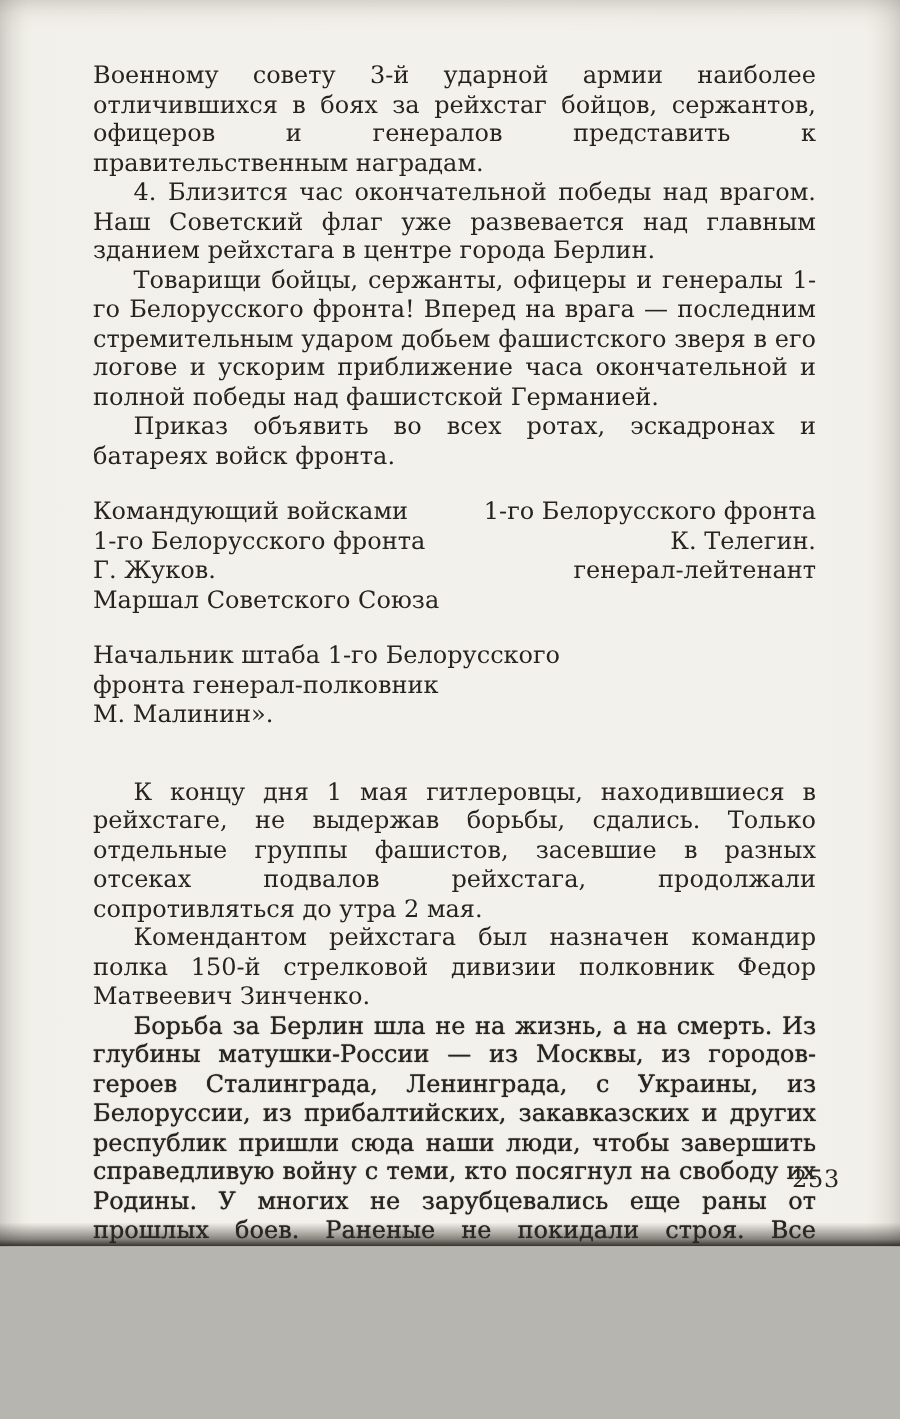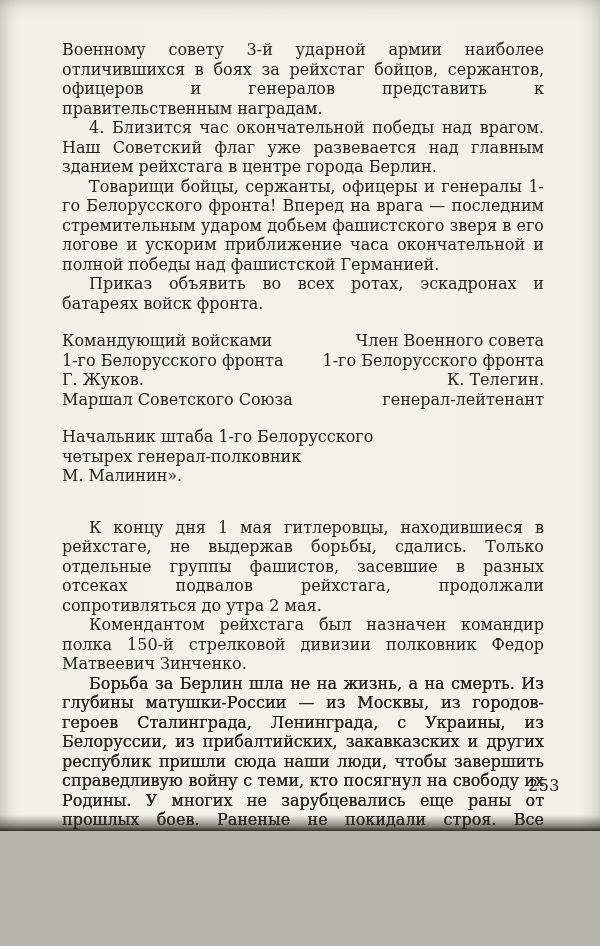--- a/index.html
+++ b/index.html
@@ -76,30 +76,29 @@
     <p class="para indent">Приказ объявить во всех ротах, эскадронах и батареях войск фронта.</p>
 
     <div class="sig">
       <div class="sig-left">
         <div class="sig-line">Командующий войсками</div>
         <div class="sig-line">1-го Белорусского фронта</div>
         <div class="sig-line">Г. Жуков.</div>
         <div class="sig-line">Маршал Советского Союза</div>
       </div>
       <div class="sig-right">
-        <div class="sig-line">Член Военного совета</div>
         <div class="sig-line">1-го Белорусского фронта</div>
         <div class="sig-line">К. Телегин.</div>
         <div class="sig-line">генерал-лейтенант</div>
       </div>
     </div>
 
     <div class="staff">
       <div class="staff-line">Начальник штаба 1-го Белорусского</div>
-      <div class="staff-line">четырех генерал-полковник</div>
+      <div class="staff-line">фронта генерал-полковник</div>
       <div class="staff-line">М. Малинин».</div>
     </div>
 
     <p class="para indent">К концу дня 1 мая гитлеровцы, находившиеся в рейхстаге, не выдержав борьбы, сдались. Только отдельные группы фашистов, засевшие в разных отсеках подвалов рейхстага, продолжали сопротивляться до утра 2 мая.</p>
     <p class="para indent">Комендантом рейхстага был назначен командир полка 150-й стрелковой дивизии полковник Федор Матвеевич Зинченко.</p>
     <p class="para indent heavy">Борьба за Берлин шла не на жизнь, а на смерть. Из глубины матушки-России — из Москвы, из городов-героев Сталинграда, Ленинграда, с Украины, из Белоруссии, из прибалтийских, закавказских и других республик пришли сюда наши люди, чтобы завершить справедливую войну с теми, кто посягнул на свободу их Родины. У многих не зарубцевались еще раны от прошлых боев. Раненые не покидали строя. Все стремились вперед. Будто и не было четырех лет тяжелой войны: все воспрянули духом, чтобы свершить великое дело — водрузить Знамя Победы в Берлине.</p>
     <p class="para indent heavy">Много вдохновения, героизма и дерзости проявили в боевых действиях наши воины. Зрелость нашей армии, ее рост за годы войны полностью отразились в Берлинском</p>
 
   </div>
 

